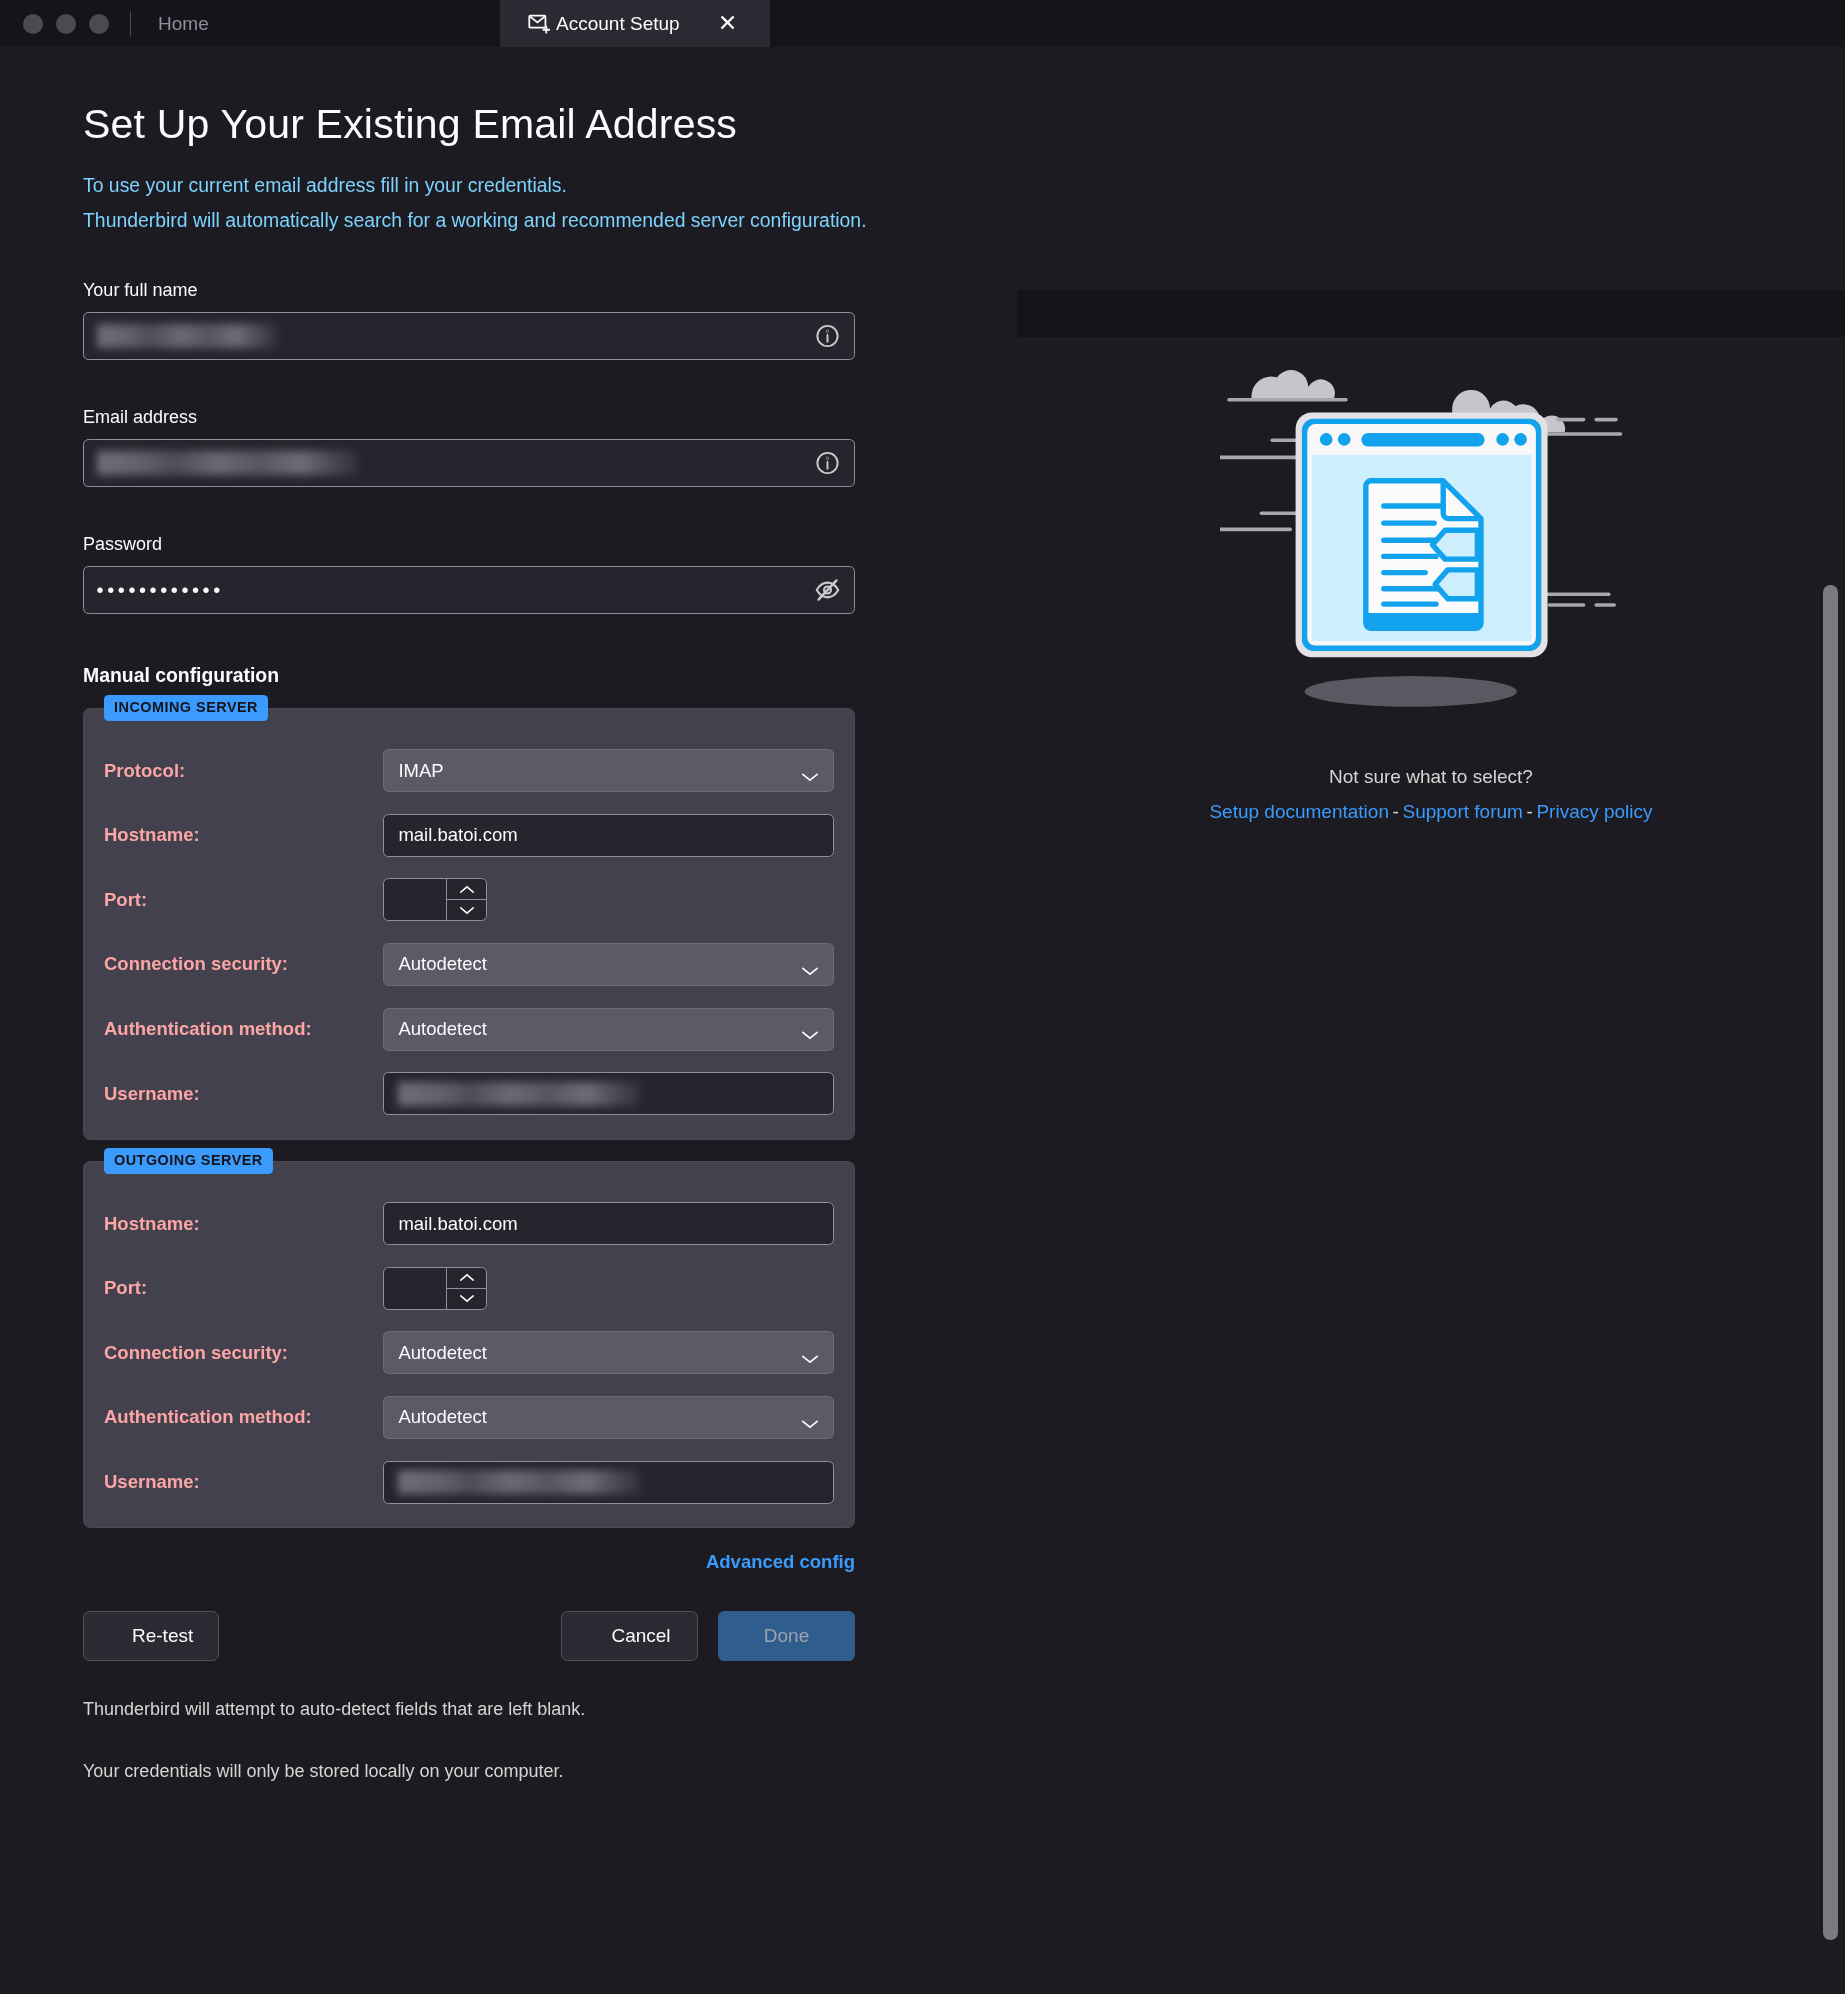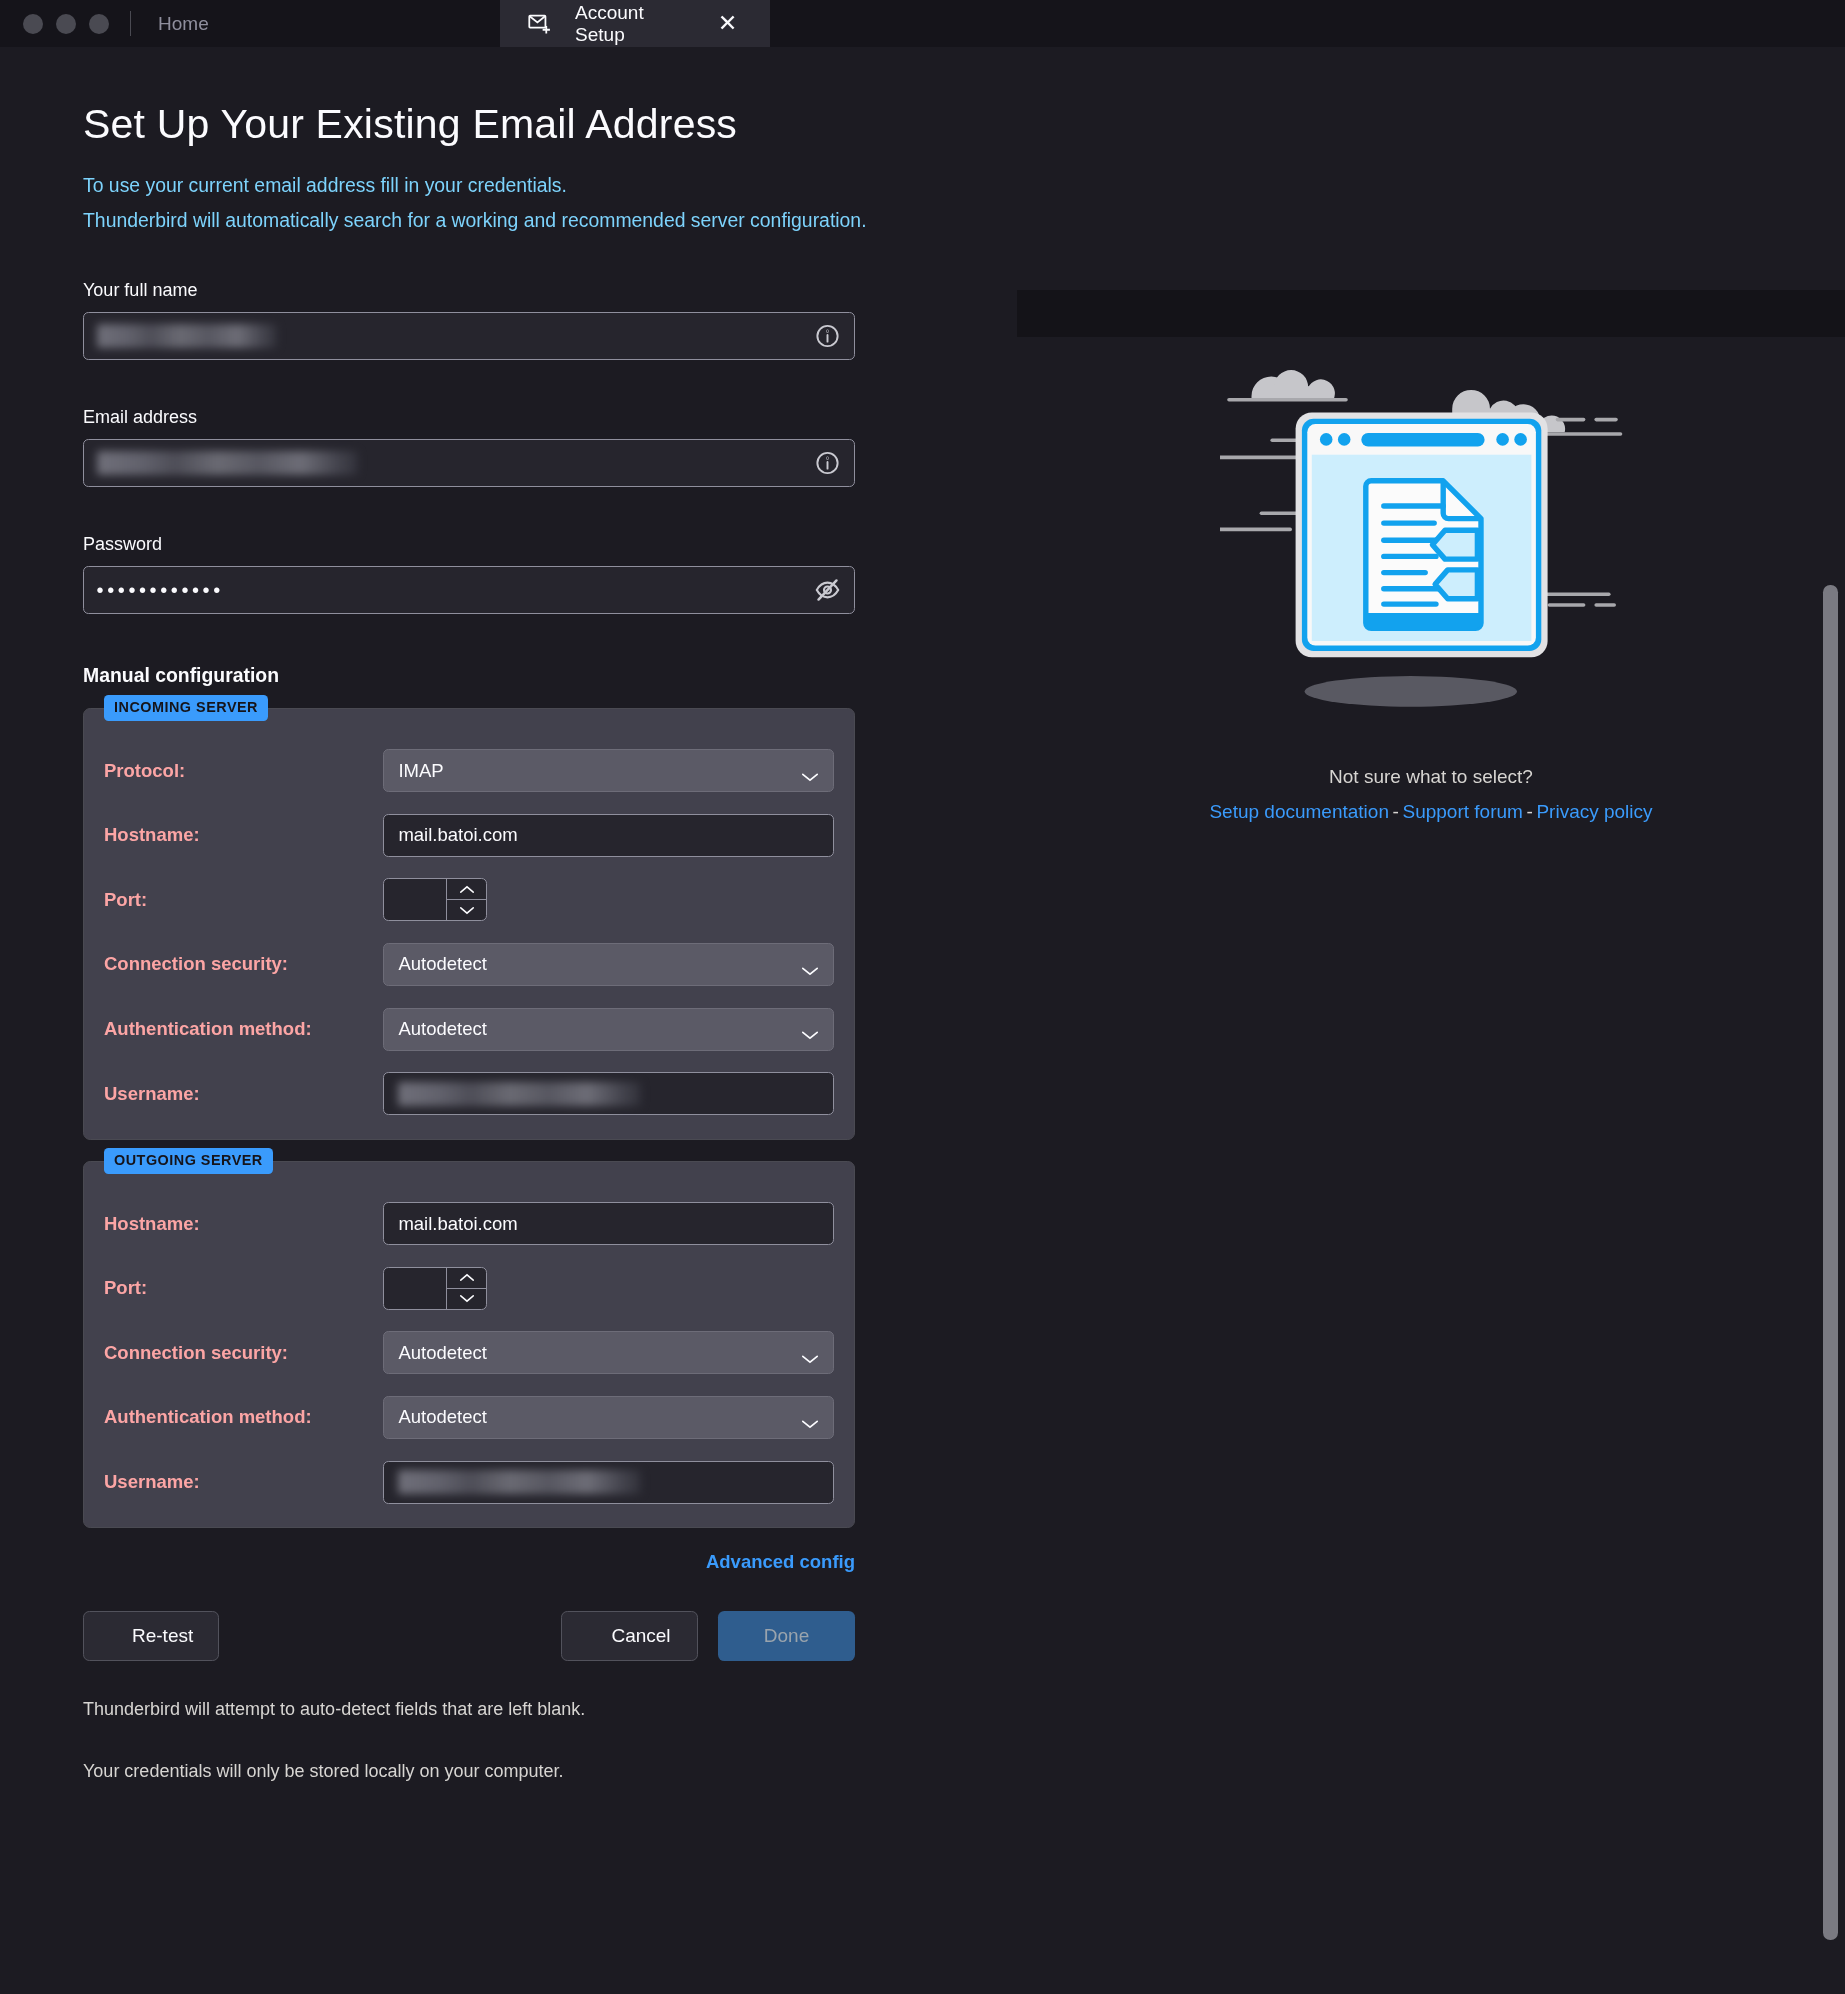--- a/index.html
+++ b/index.html
@@ -32,21 +32,21 @@
     min-width: 369px;
     justify-content: flex-start;
     position: relative;
   }
   .tab.home { min-width: 369px; }
   .tab.active {
     background: #2b2a33;
     color: #fbfbfe;
     min-width: 270px;
     justify-content: flex-start;
-    gap: 23px;
+    gap: 4px;
     flex: 0 0 270px;
   }
   .tab.active .tab-label { flex: 1; }
   .tab-close {
     width: 31px; height: 31px;
     display: flex; align-items: center; justify-content: center;
     color: #fbfbfe; font-size: 23.4px; line-height: 1;
     border-radius: 4.5px;
   }
   .mail-new-icon { width: 25px; height: 25px; display:block; }

